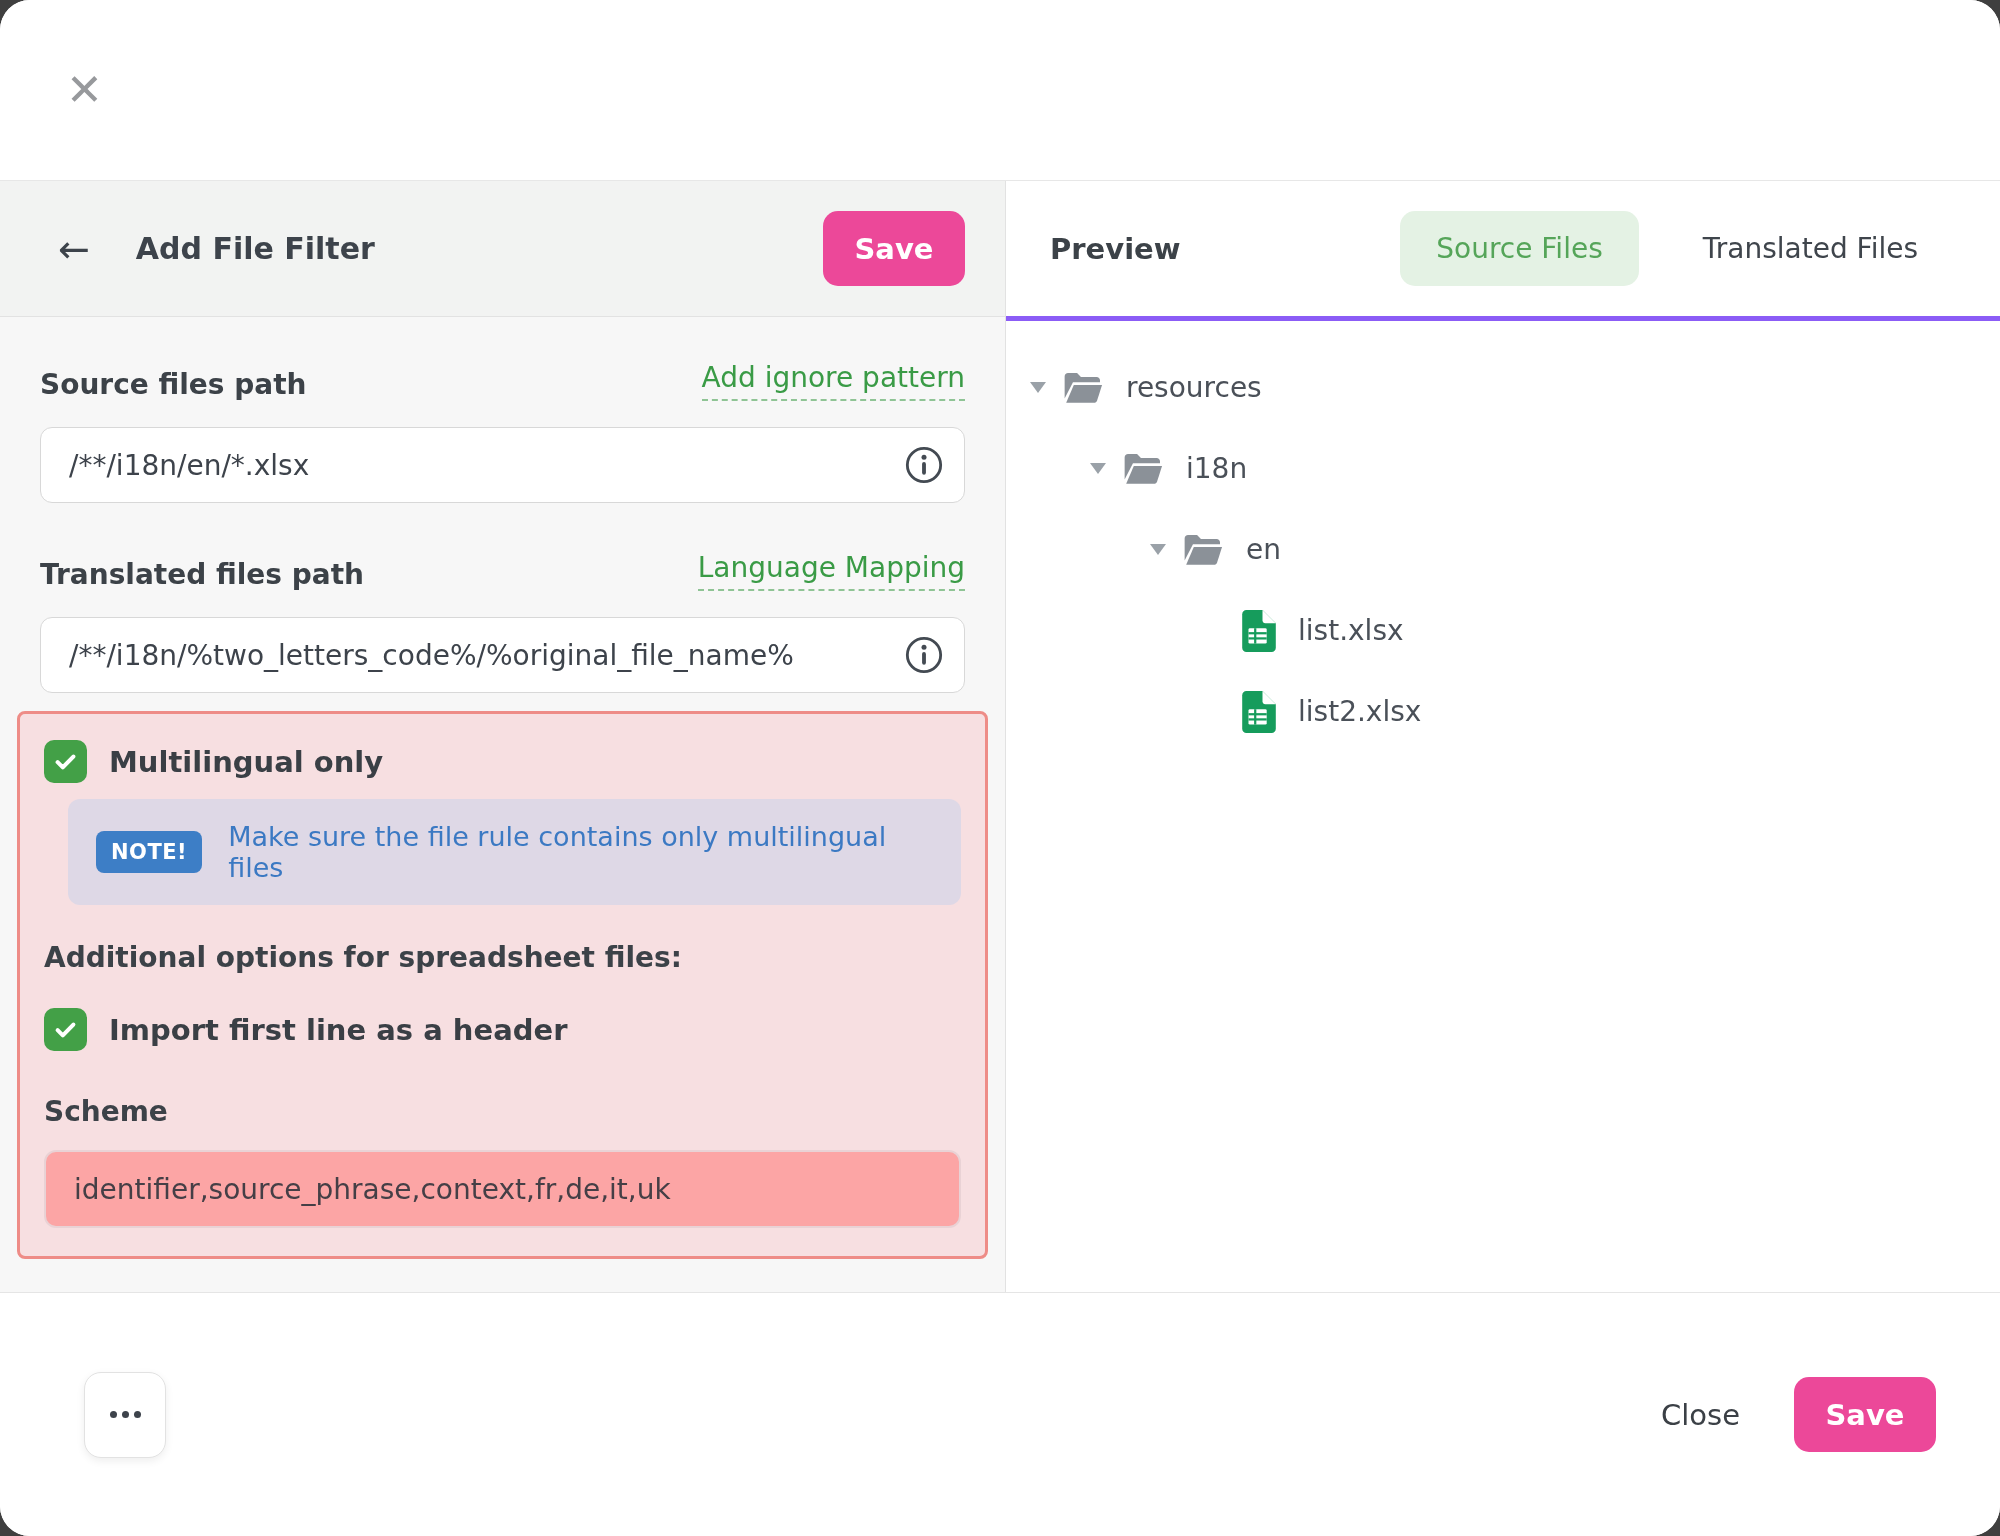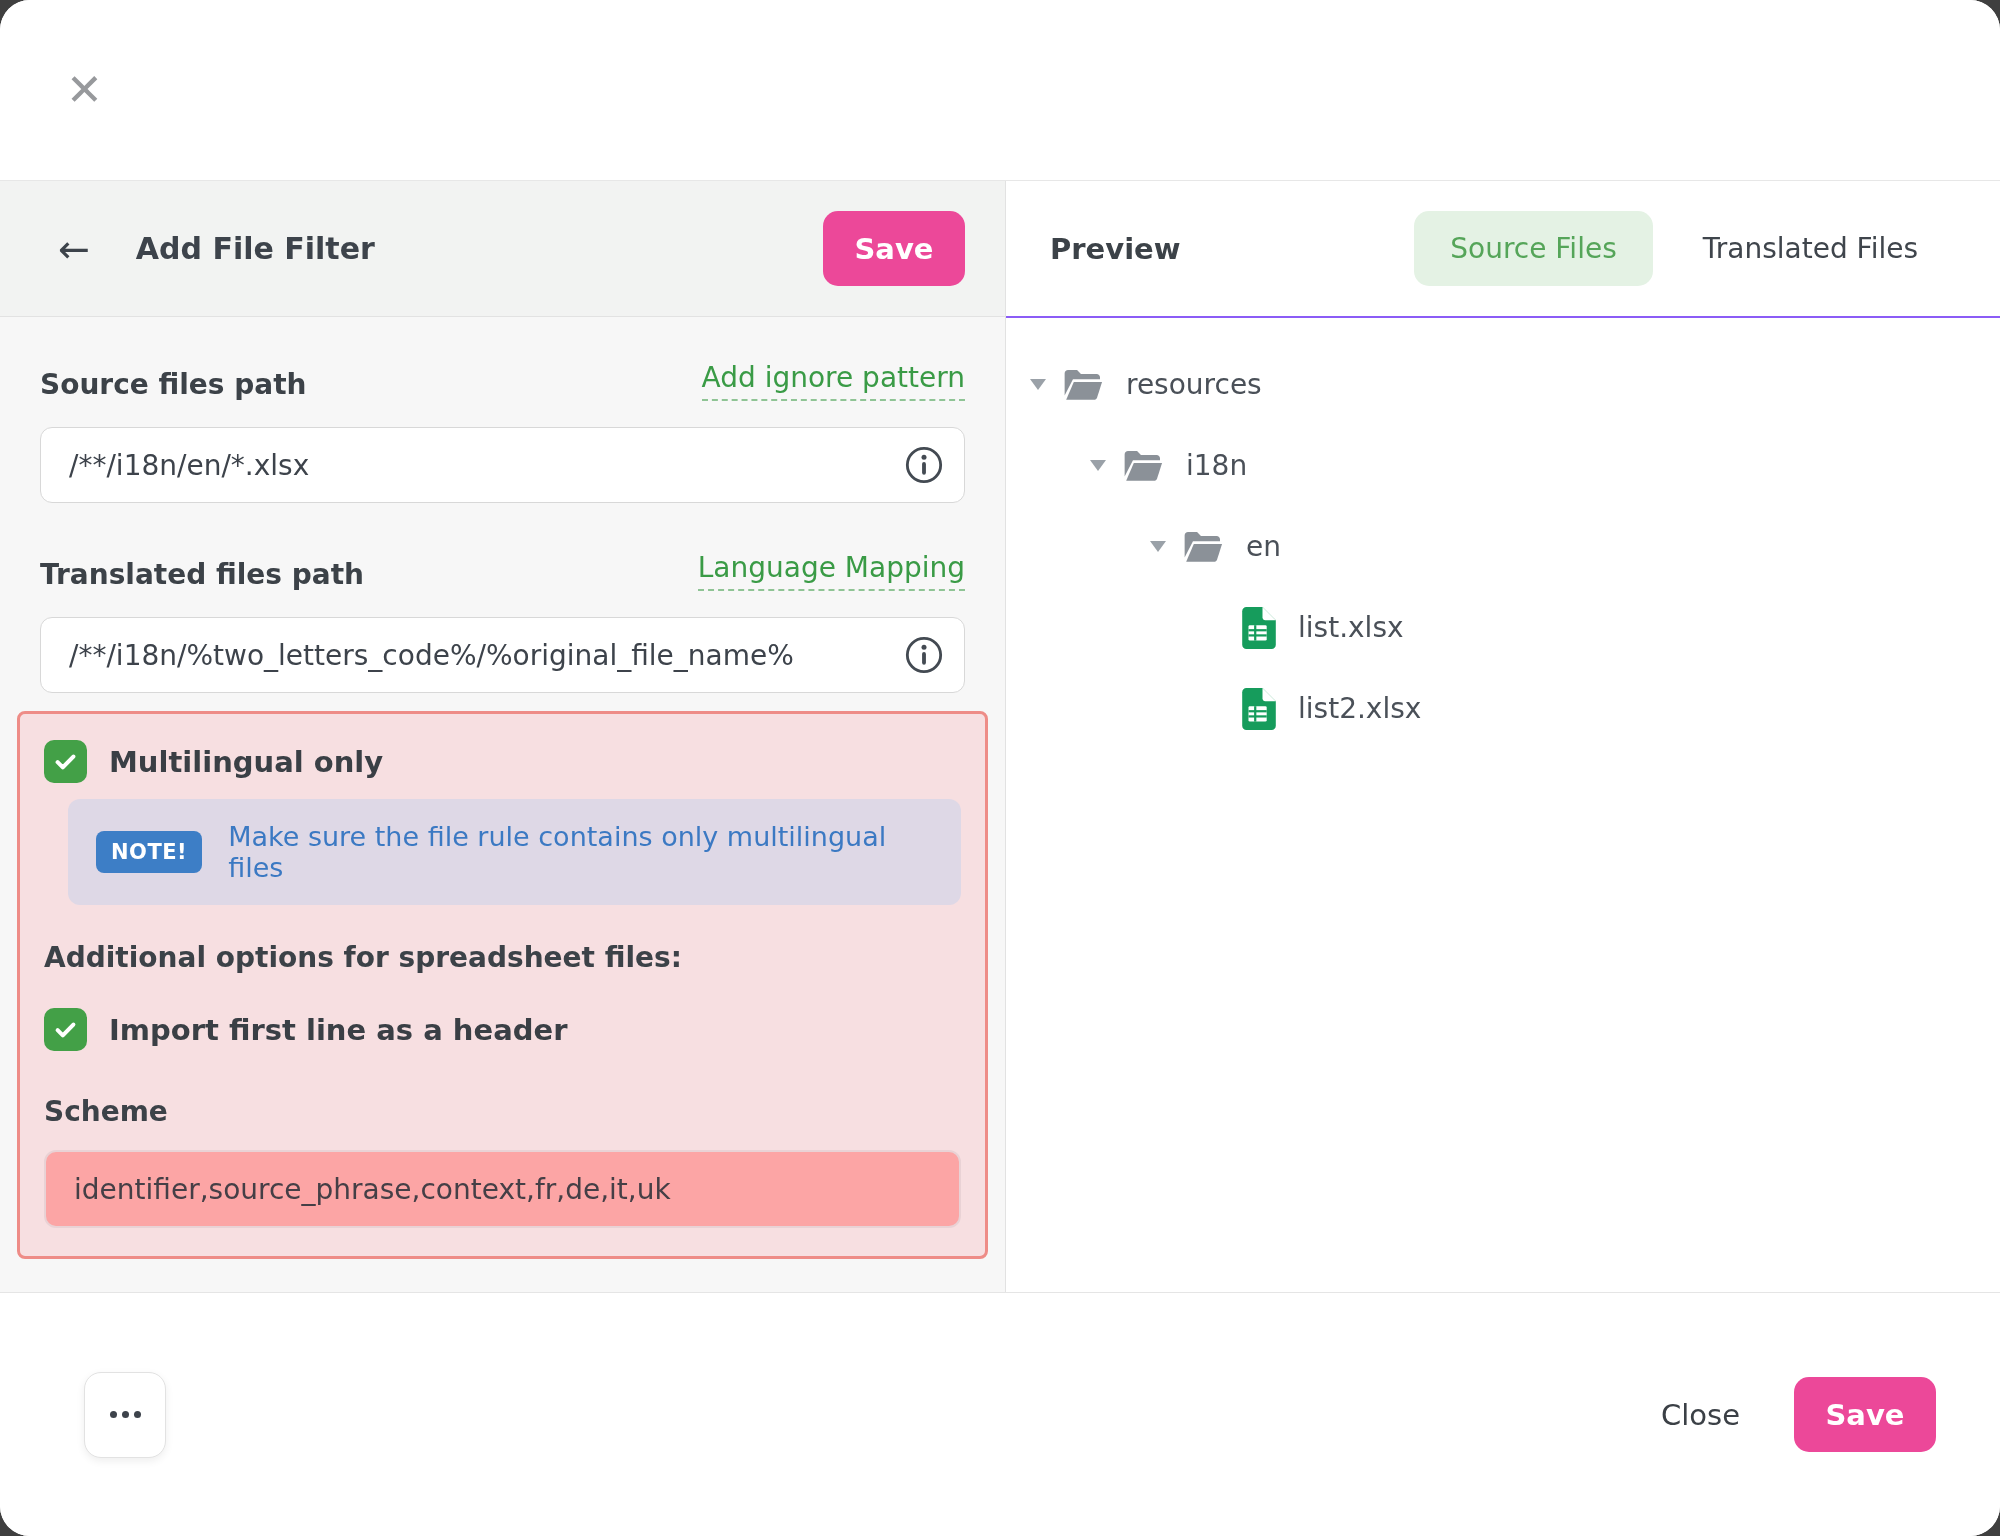--- a/index.html
+++ b/index.html
@@ -56,24 +56,24 @@
   .section-heading{margin-top:36px;font-size:28px;font-weight:600;color:#3c4248;}
   .import-row{margin-top:34px;}
   .scheme-label{margin-top:44px;font-size:28px;font-weight:600;color:#3c4248;}
   .scheme-input-wrap{margin-top:22px;height:74px;background:#fca5a5;border:2px solid #e9d2d5;border-radius:12px;
                      display:flex;align-items:center;}
   .scheme-input{flex:1;height:100%;border:none;outline:none;background:transparent;padding:0 28px;
                 font-size:28px;color:#453f46;font-family:inherit;}
 
   
   .right{flex:1;background:#fff;display:flex;flex-direction:column;min-width:0;}
-  .rtoolbar{height:135px;flex:none;border-bottom:2px solid #8b5cf6;display:flex;align-items:center;
+  .rtoolbar{height:135px;flex:none;border-bottom:5px solid #8b5cf6;display:flex;align-items:center;
             padding:0 78px 0 44px;}
   .preview-title{font-size:29px;font-weight:600;color:#3c4248;}
-  .tabs{margin-left:auto;display:flex;align-items:center;gap:46px;padding-left:18px;}
+  .tabs{margin-left:auto;display:flex;align-items:center;gap:60px;padding-left:18px;}
   .tab{font-size:28px;color:#3f454c;cursor:pointer;display:flex;align-items:center;justify-content:center;
        height:75px;border-radius:15px;padding:0 4px;}
   .tab.active{background:#e4f2e4;color:#55a559;padding:0 36px;font-weight:500;}
 
   .tree{padding:26px 0 0 24px;}
   .tree-row{display:flex;align-items:center;height:81px;cursor:pointer;}
   .tri{width:0;height:0;border-left:8px solid transparent;border-right:8px solid transparent;
        border-top:11px solid #9aa1a8;margin-right:16px;flex:none;}
   .tri.hidden{visibility:hidden;}
   .folder-ic{width:42px;height:34px;margin-right:22px;flex:none;}

